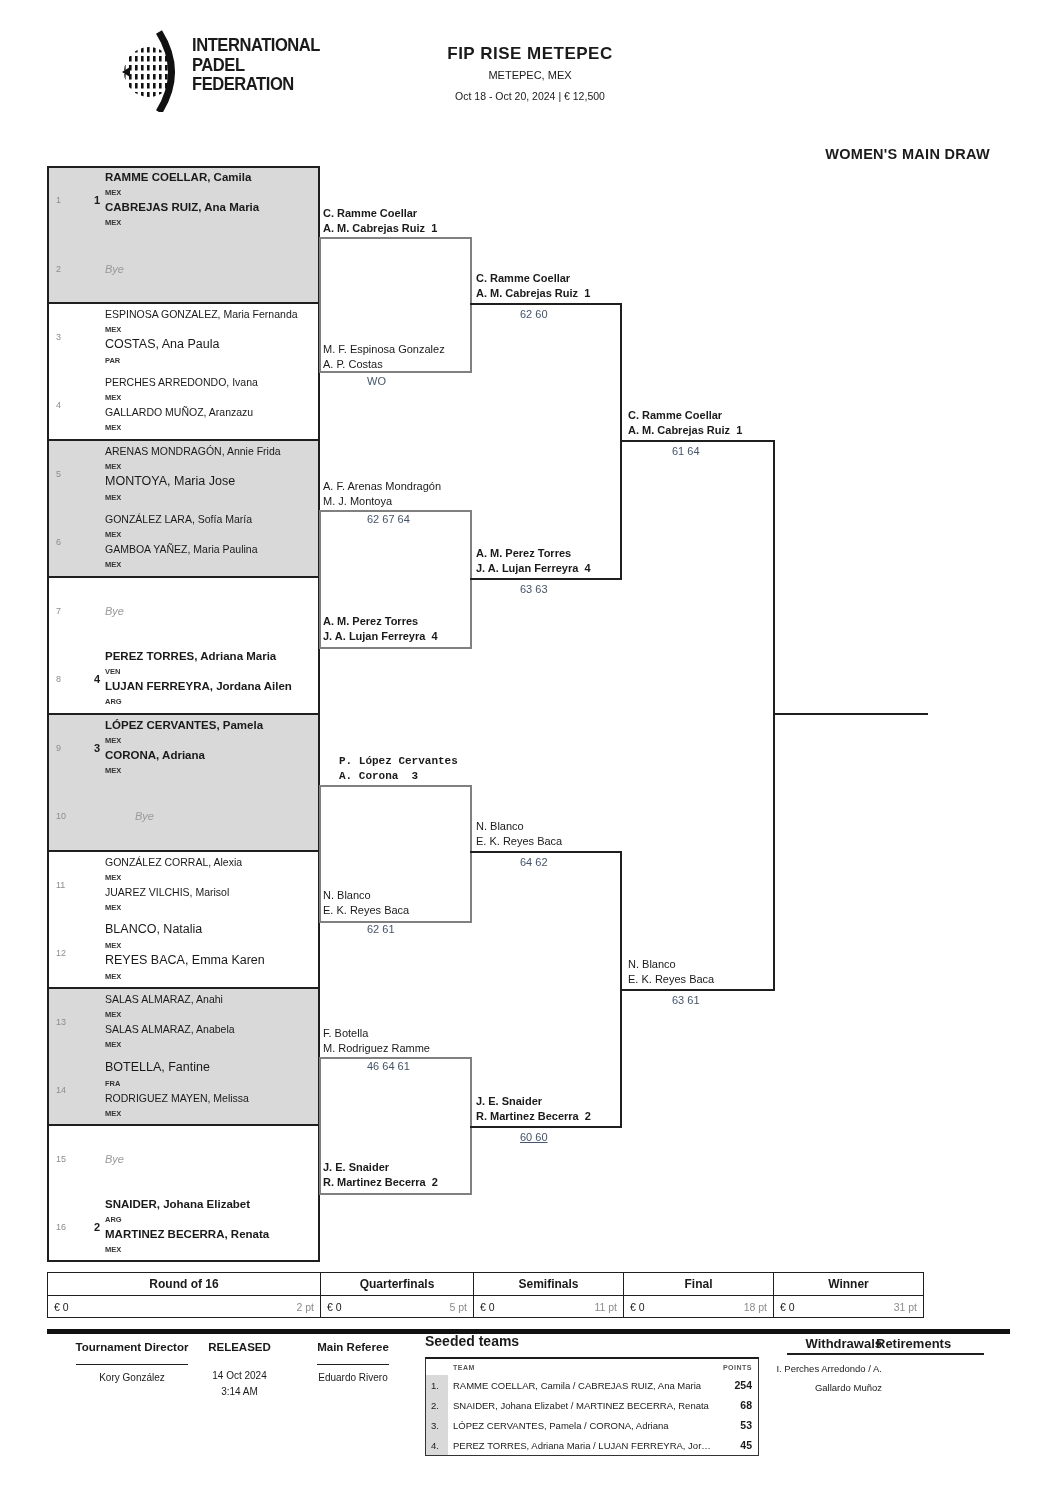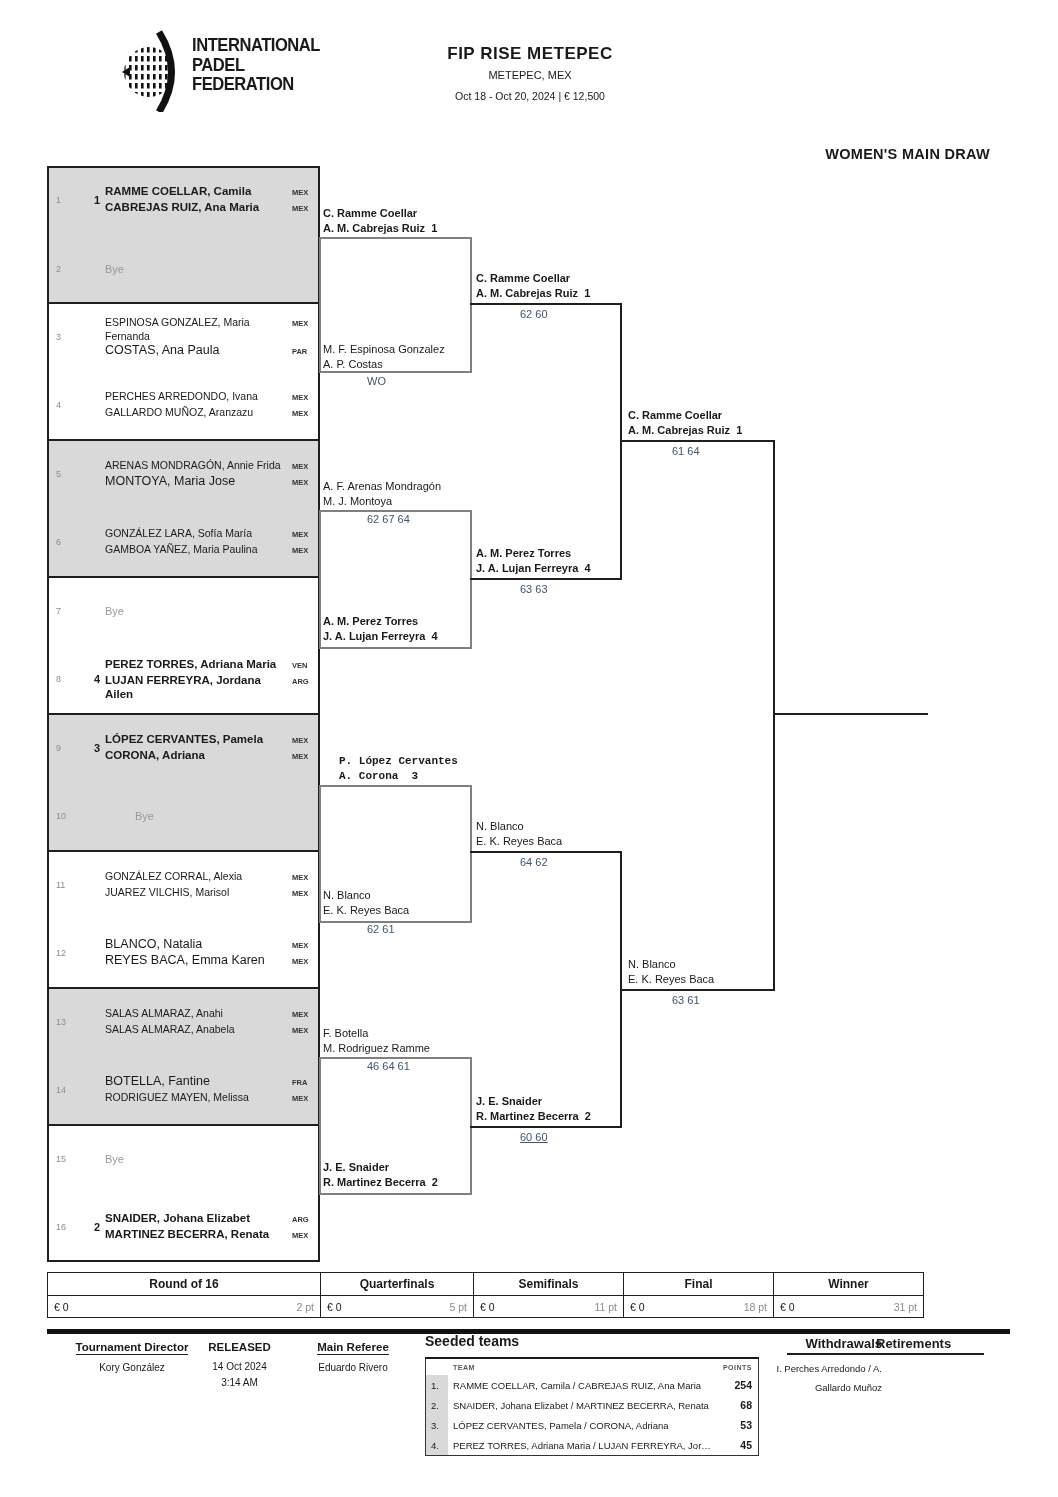--- a/index.html
+++ b/index.html
@@ -14,26 +14,26 @@
   .evt-dates{font-size:10.5px;margin-top:9px;}
   .draw-title{font-size:14.5px;font-weight:bold;text-align:right;letter-spacing:0.3px;}
   
   .grayfill{background:#d9d9d9;}
   .blk-border{border:2px solid #1f1f1f;}
   .sep{background:#1f1f1f;height:2px;}
   .r16-row{display:flex;align-items:center;width:273px;height:68px;}
   .pos{width:26px;padding-left:9px;font-size:9px;color:#8c8c8c;flex:none;}
   .seednum{width:18px;text-align:right;padding-right:5px;font-weight:bold;font-size:11px;flex:none;}
   .players{flex:1;min-width:0;padding-right:2px;}
-  .player{display:flex;align-items:flex-start;line-height:14px;}
+  .player{display:flex;align-items:flex-start;line-height:14px;flex-direction:column;}
   .pname{flex:1;font-size:10.5px;padding-right:4px;}
   .lg .pname{font-size:12.5px;line-height:15px;}
   .boldrow .pname{font-weight:bold;font-size:11.5px;}
   .ctry{width:26px;flex:none;font-size:7.5px;font-weight:bold;color:#333;padding-top:2px;}
-  .bye{font-size:11px;color:#999;}
+  .bye{font-size:11px;color:#999;font-style:italic;}
   
   .hline{background:#1f1f1f;height:2px;}
   .vline{background:#1f1f1f;width:2px;}
   .qfbox{border:2px solid #808080;background:transparent;}
   
   .adv{line-height:15px;font-size:11px;}
   .adv span{display:block;white-space:pre;}
   .adv.b{font-weight:bold;}
   .score{font-size:11px;color:#44546A;white-space:pre;padding-left:44px;}
   
@@ -42,21 +42,21 @@
   .pcell{border-left:1.5px solid #1f1f1f;box-sizing:border-box;}
   .pcell:first-child{border-left:none;}
   .phead{height:23px;line-height:23px;text-align:center;font-weight:bold;font-size:12px;
          border-bottom:1.5px solid #1f1f1f;}
   .pval{height:21px;display:flex;align-items:center;justify-content:space-between;
         padding:0 6px;font-size:10.5px;}
   .pval .pt{color:#8c8c8c;}
   .thickbar{background:#111;height:5px;}
   
   .ihead{font-weight:bold;font-size:11.5px;display:inline-block;
-         border-bottom:1.5px solid #1f1f1f;padding-bottom:1px;}
+         border-bottom:1.5px solid #1f1f1f;padding-bottom:11px;}
   .ihead.nounder{border-bottom:none;}
   .itext{font-size:10px;margin-top:5px;line-height:16px;}
   .seeds-head{font-size:14px;font-weight:bold;}
   .stable{border:1.5px solid #333;border-top:2.5px solid #1a1a1a;font-size:9.5px;}
   .srow{display:flex;align-items:center;height:20px;}
   .shead{height:16px;color:#555;font-size:7px;letter-spacing:0.5px;font-weight:bold;}
   .snum{width:22px;flex:none;align-self:stretch;background:#d9d9d9;display:flex;
         align-items:center;padding-left:5px;box-sizing:border-box;}
   .steam{flex:1;padding-left:5px;white-space:nowrap;overflow:hidden;}
   .spts{width:38px;flex:none;text-align:right;padding-right:6px;font-weight:bold;font-size:10.5px;}

